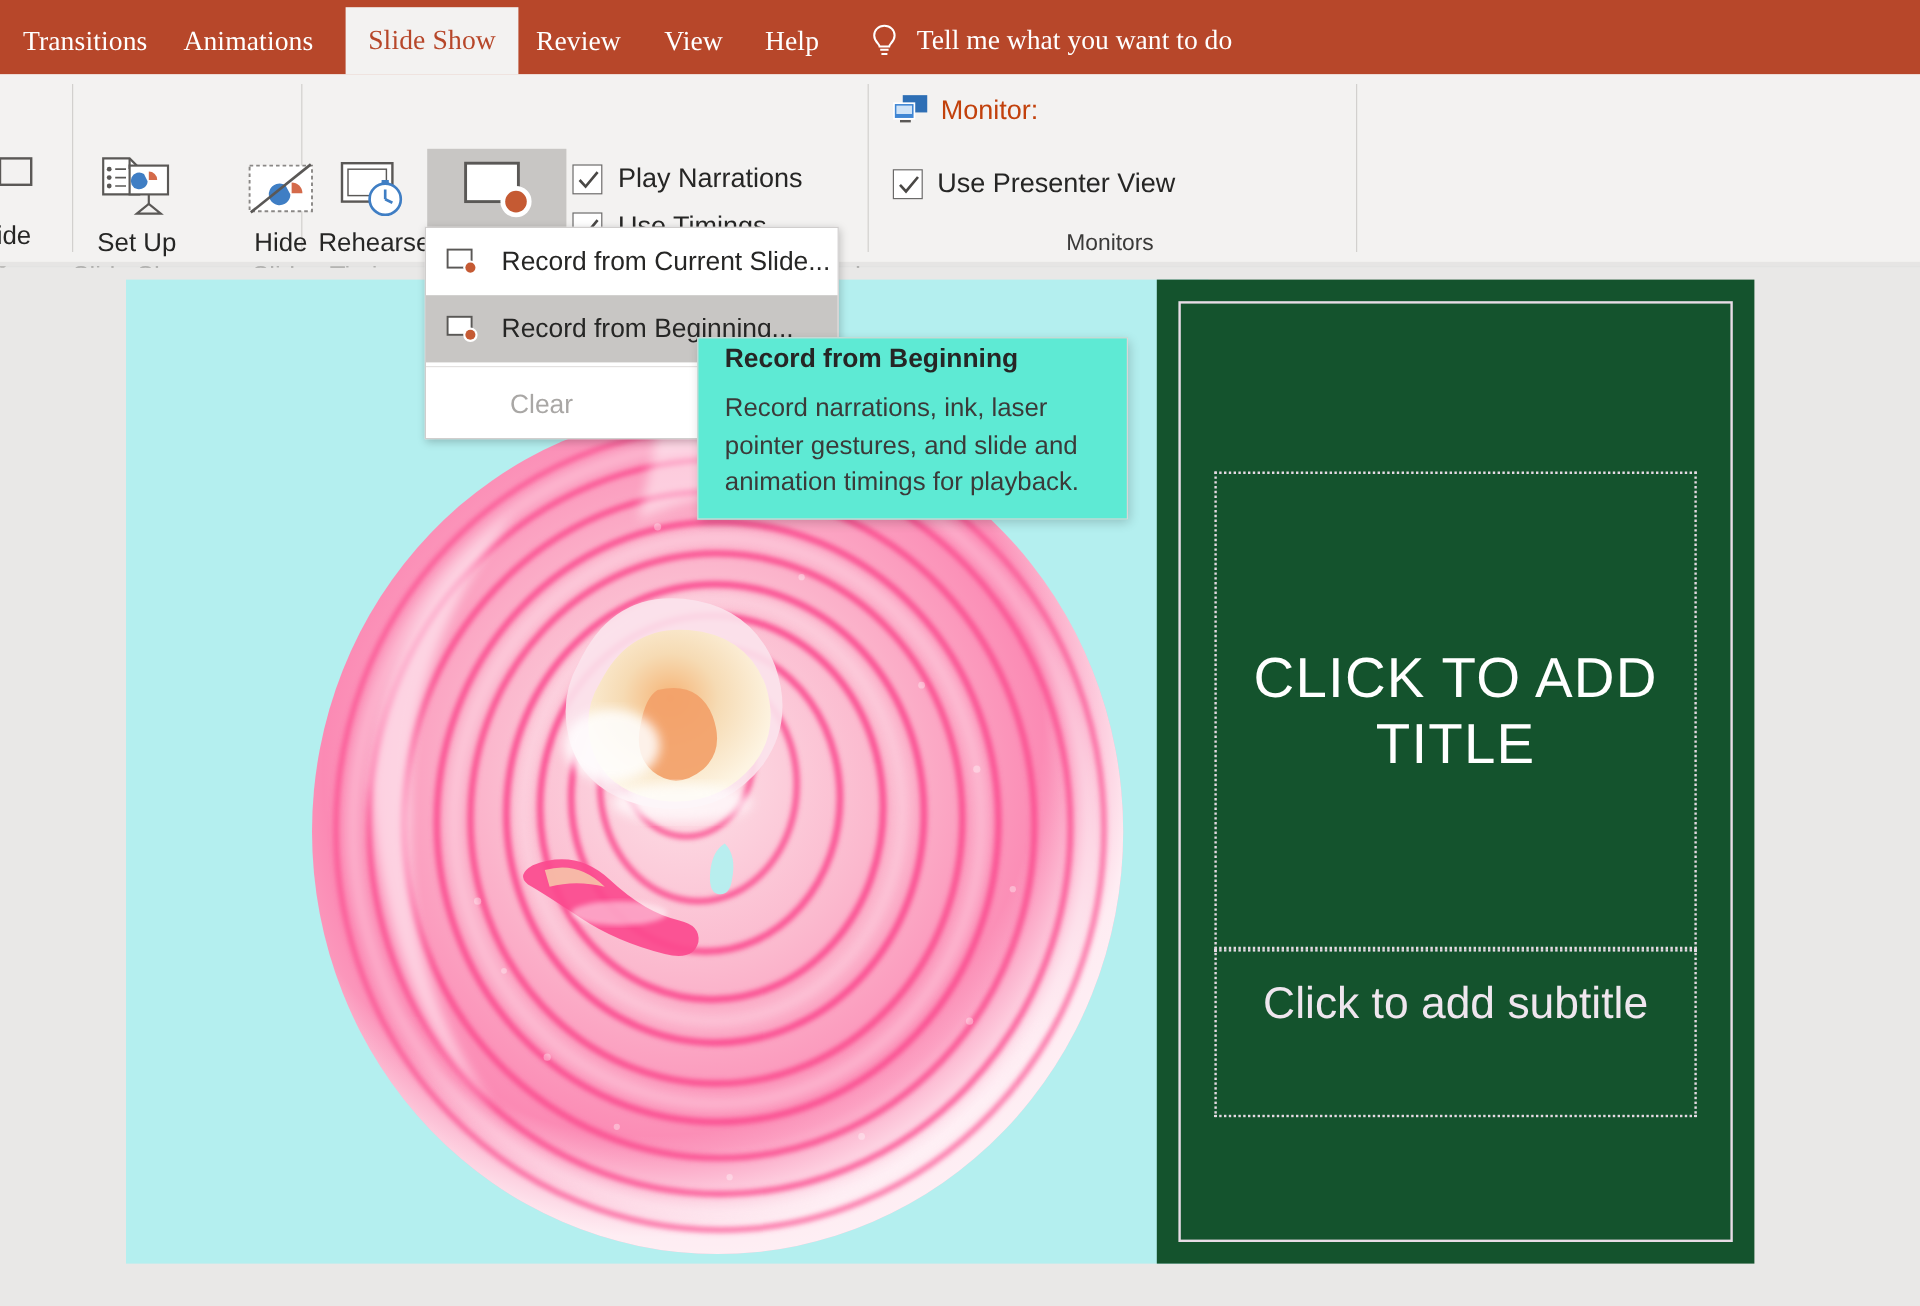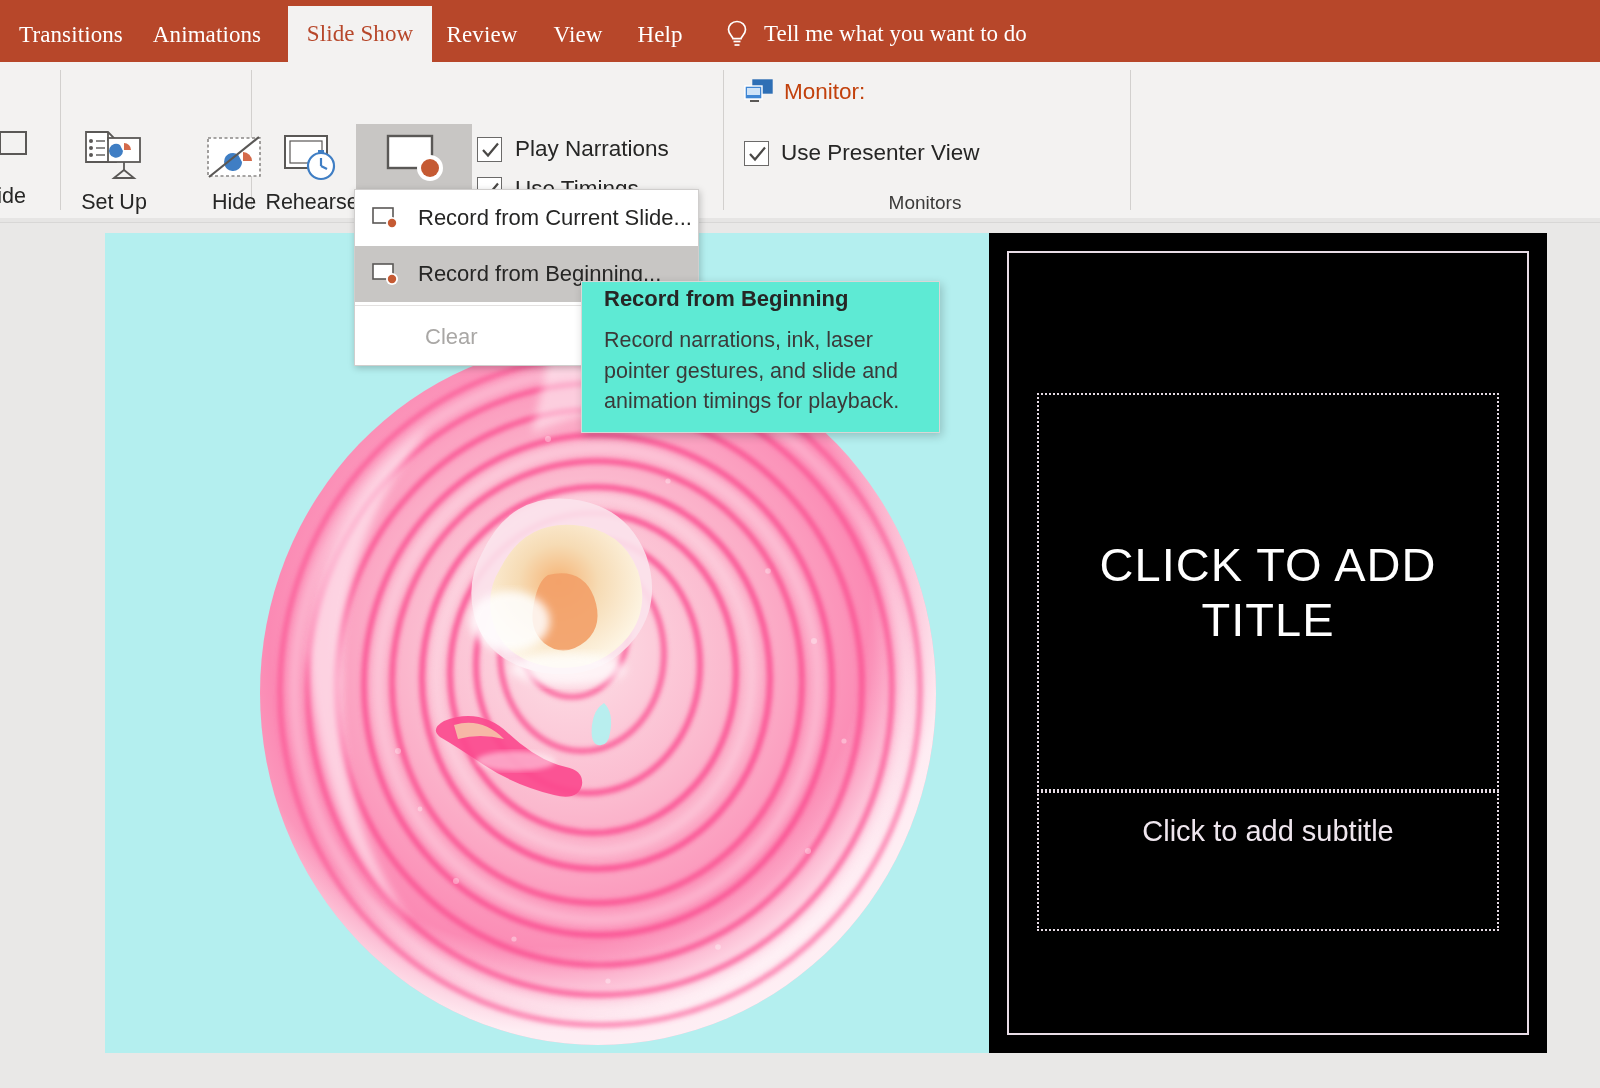--- a/index.html
+++ b/index.html
@@ -130,40 +130,40 @@
     background: #e9e8e7;
   }
   .slide-left {
     position: absolute; left: 105px; top: 233px; width: 902px; height: 820px;
     background: #b4efef; overflow: hidden;
   }
   .onion {
     position: absolute; left: 143px; top: 88px; width: 700px; height: 730px;
   }
   .slide-right {
-    position: absolute; left: 989px; top: 233px; width: 558px; height: 820px;
-    background: #000000; overflow: hidden;
+    position: absolute; left: 964px; top: 233px; width: 498px; height: 820px;
+    background: #14532d; overflow: hidden;
   }
   .rframe {
     position: absolute; left: 18px; top: 18px; right: 18px; bottom: 18px;
     border: 2px solid #e8dce6;
   }
   .ph {
     position: absolute; border: 2px dotted #e5dae3;
     display: flex; align-items: center; justify-content: center;
     text-align: center;
   }
   .ph-title {
     left: 48px; top: 160px; right: 48px; height: 398px;
     color: #ffffff; font-size: 47px; line-height: 1.18;
     font-weight: 300; letter-spacing: 1px;
   }
   .ph-sub {
     left: 48px; top: 558px; right: 48px; height: 140px;
-    color: #efe6ee; font-size: 29px; font-weight: 300;
+    color: #efe6ee; font-size: 37px; font-weight: 300;
     align-items: flex-start; padding-top: 22px;
   }
 </style>
 </head>
 <body>
 
 <div id="app">
 
   <div class="tabbar">
     <div class="tab" style="left:4px;width:134px;">

